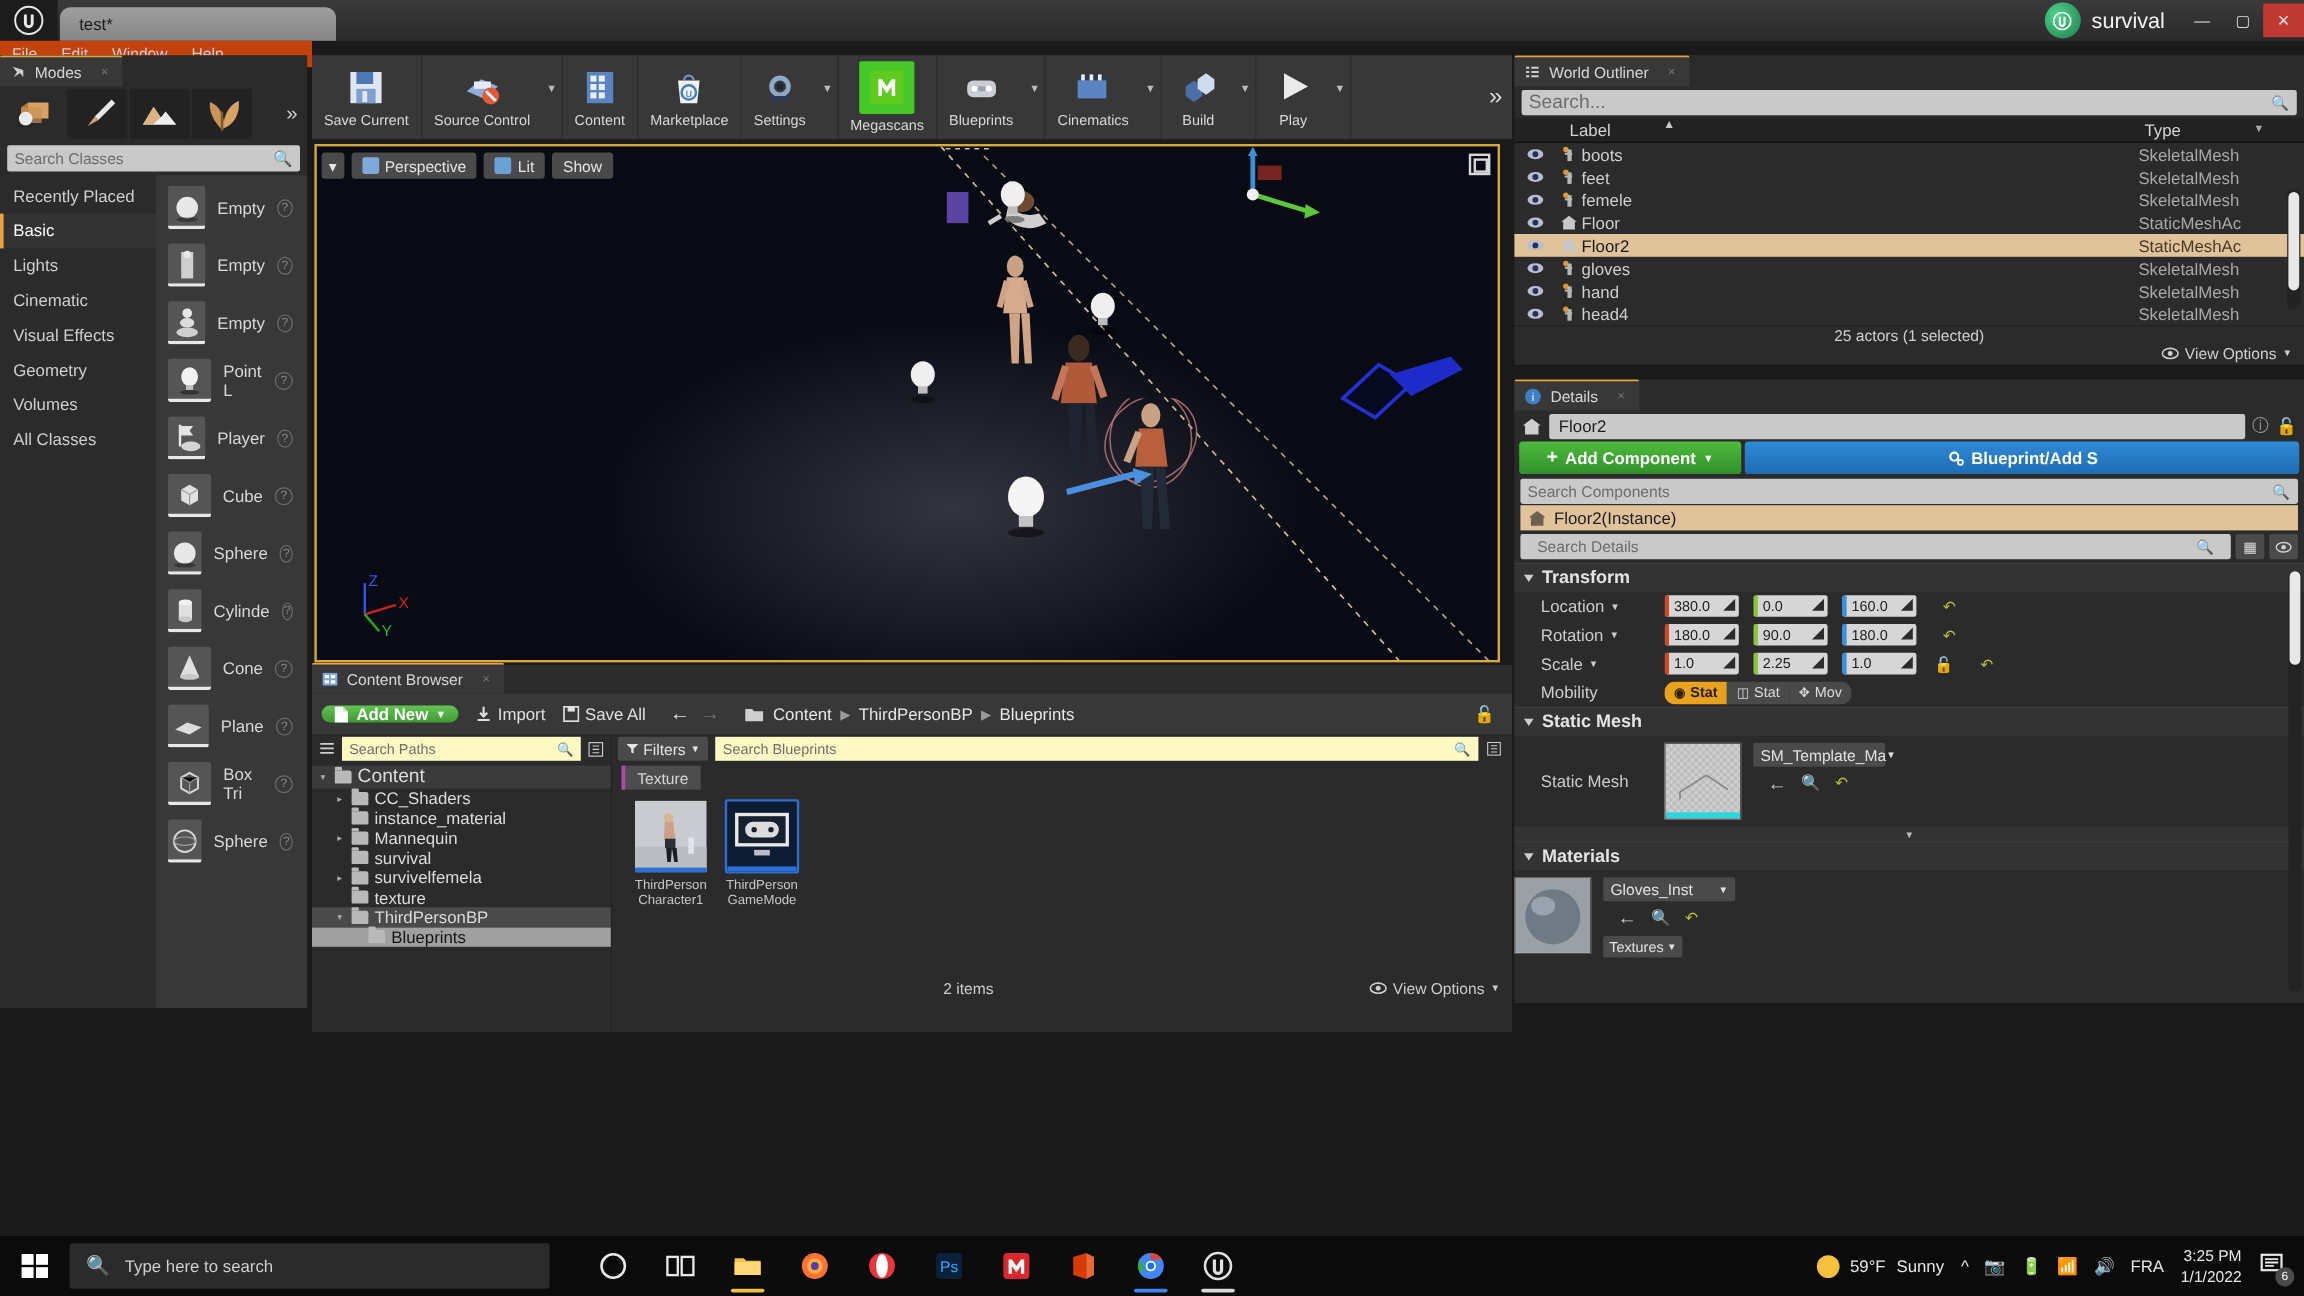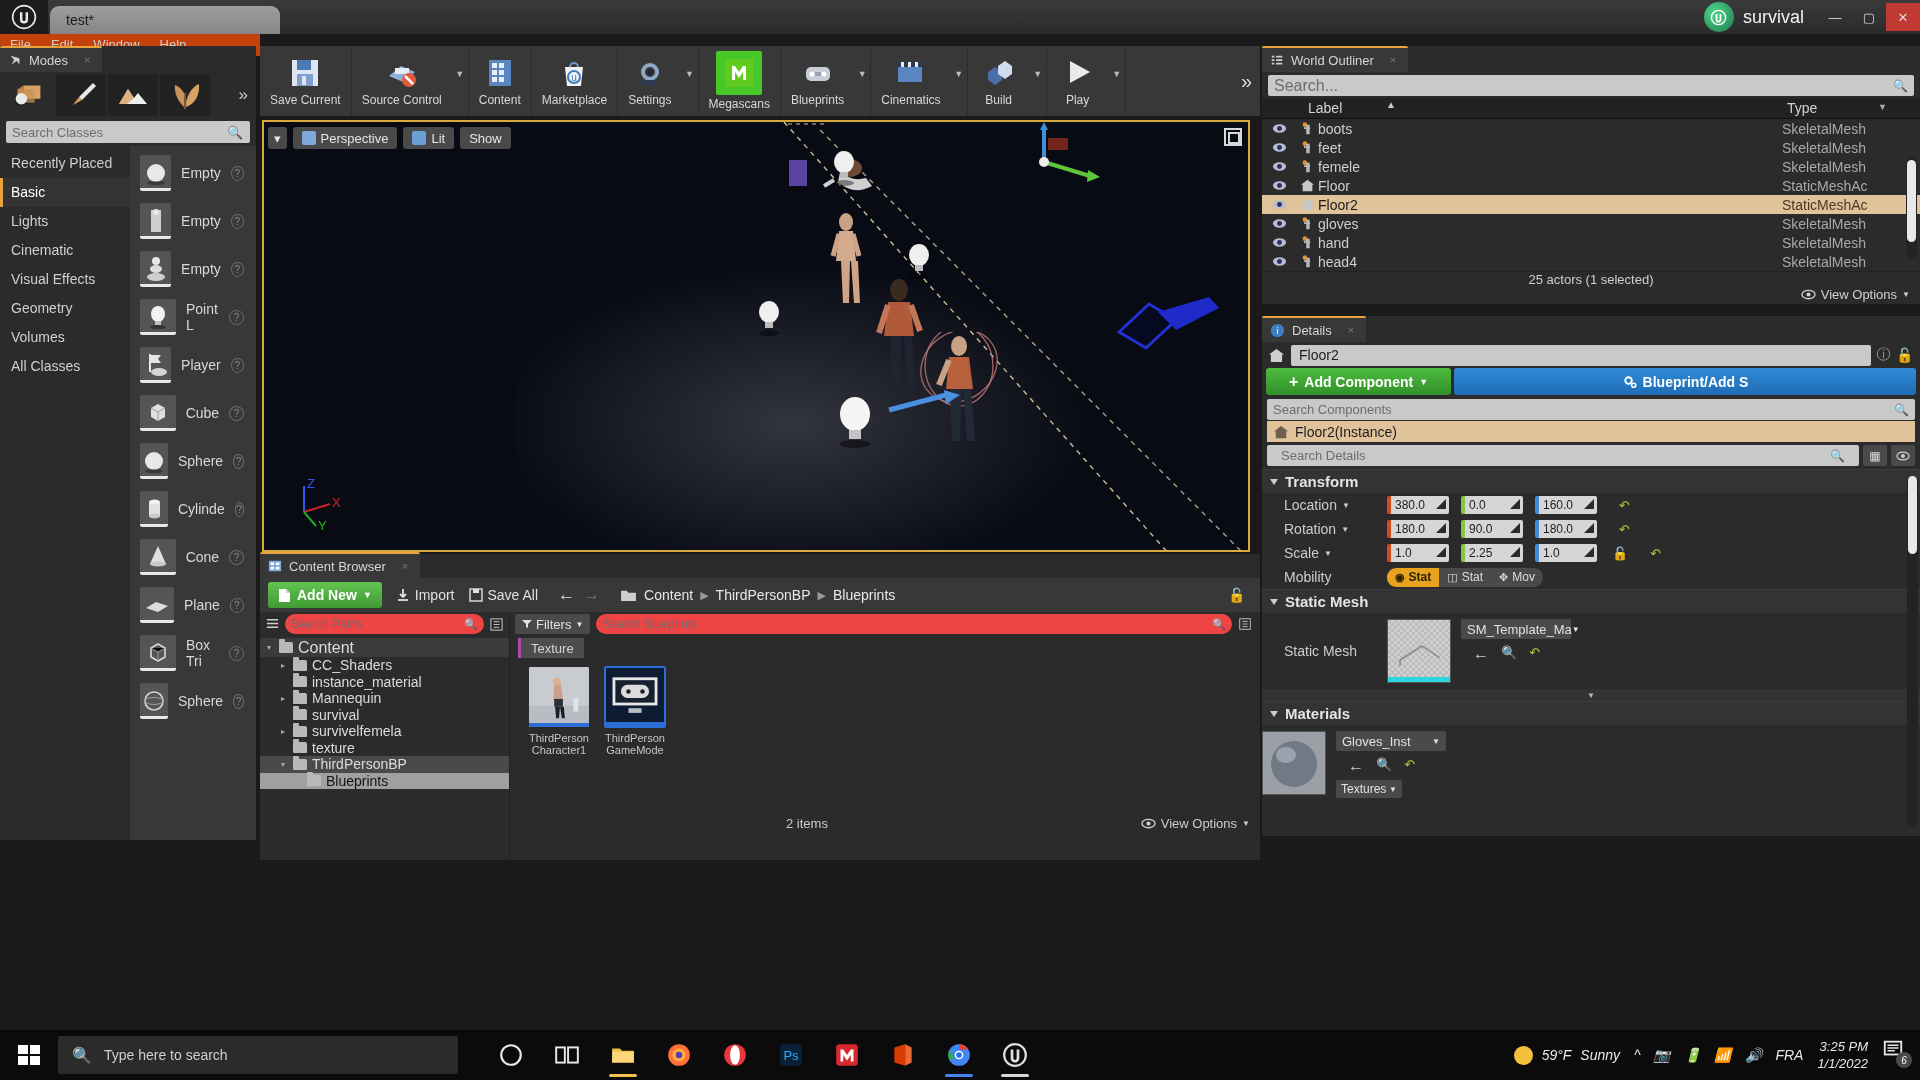--- a/index.html
+++ b/index.html
@@ -96,32 +96,32 @@
   .vp-axes { position:absolute; left:28px; bottom:18px; width:60px; height:60px; z-index:5; }
   .floor-glow { position:absolute; left:250px; top:120px; width:620px; height:330px;
     background:radial-gradient(ellipse at 45% 55%, rgba(150,150,160,.30), rgba(20,22,35,0) 62%); }
   .dashline { position:absolute; left:0; top:0; width:988px; height:432px; }
 
   
   .cbrowser { position:absolute; left:260px; top:554px; width:1000px; height:282px;
     background:#2b2b2b; }
   .cb-toolbar { height:34px; display:flex; align-items:center; gap:14px; padding:0 8px;
     background:#383838; }
-  .addnew { height:26px; background:linear-gradient(180deg,#63c452,#3f9a33); border-radius:3px;
+  .addnew { height:14px; background:linear-gradient(180deg,#63c452,#3f9a33); border-radius:13px;
     display:flex; align-items:center; gap:6px; padding:0 10px; font-size:14px; color:#fff;
     font-weight:bold; }
   .cb-act { display:flex; align-items:center; gap:5px; font-size:14px; color:#e0e0e0; }
   .crumbs { display:flex; align-items:center; gap:7px; font-size:14px; color:#e8e8e8; margin-left:6px; }
   .crumb-sep { color:#9a9a9a; font-size:11px; }
   .cb-lock { margin-left:auto; font-size:14px; color:#bbb; padding-right:6px; }
   .cb-body { display:flex; height:248px; }
   .cb-left { width:250px; background:#2b2b2b; border-right:1px solid #222; }
   .cb-right { flex:1; background:#2b2b2b; }
   .cb-searchrow { height:24px; display:flex; align-items:center; gap:5px; padding:2px 5px; }
-  .mini-search { flex:1; height:20px; background:#ef4444; border-radius:10px; display:flex;
+  .mini-search { flex:1; height:20px; background:#fef9c3; border-radius:0; display:flex;
     align-items:center; padding:0 6px; }
   .mini-search input { flex:1; border:0; outline:none; background:transparent; font-size:12px;
     color:#3a3a3a; font-family:inherit; }
   .mini-search input::placeholder { color:#6d6d6d; }
   .tree { padding-top:2px; font-size:14px; }
   .tnode { height:16.5px; display:flex; align-items:center; gap:5px; color:#dcdcdc; }
   .tnode.root { font-size:16px; background:#3b3b3b; height:19px; }
   .tnode.sel { background:#a0a0a0; color:#141414; }
   .tnode.semi { background:#4a4a4a; }
   .tcaret { width:10px; font-size:8px; color:#aaa; text-align:center; }
@@ -237,22 +237,22 @@
   
   .taskbar { position:absolute; left:0; bottom:0; width:1920px; height:50px; background:#0b0b0b;
     display:flex; align-items:center; }
   .tb-start { width:58px; height:50px; display:flex; align-items:center; justify-content:center; }
   .tb-search { width:400px; height:38px; background:#2b2b2b; border-radius:2px; display:flex;
     align-items:center; gap:12px; padding:0 14px; font-size:14px; color:#cfcfcf; }
   .tb-apps { display:flex; align-items:center; gap:6px; margin-left:28px; }
   .tb-app { width:50px; height:46px; display:flex; align-items:center; justify-content:center;
     position:relative; }
   .tb-app .uline { position:absolute; bottom:1px; left:11px; width:28px; height:3px; border-radius:2px; }
-  .tb-right { margin-left:auto; display:flex; gap:14px; padding-right:12px;
-    font-size:14px; color:#e8e8e8;font-style:italic; }
+  .tb-right { margin-left:auto; display:flex; align-items:center; gap:14px; padding-right:12px;
+    font-size:14px; color:#e8e8e8; }
   .tb-weather { display:flex; align-items:center; gap:9px; }
   .wsun { width:19px; height:19px; border-radius:50%; background:#f5c13c; }
   .tb-sys { display:flex; align-items:center; gap:13px; font-size:14px; }
   .tb-clock { text-align:right; line-height:17px; font-size:13px; }
   .tb-notif { position:relative; width:26px; height:26px; }
   .badge { position:absolute; right:-4px; bottom:-4px; width:16px; height:16px; border-radius:50%;
     background:#4a4a4a; color:#fff; font-size:10px; display:flex; align-items:center;
     justify-content:center; }
 </style>
 </head>

